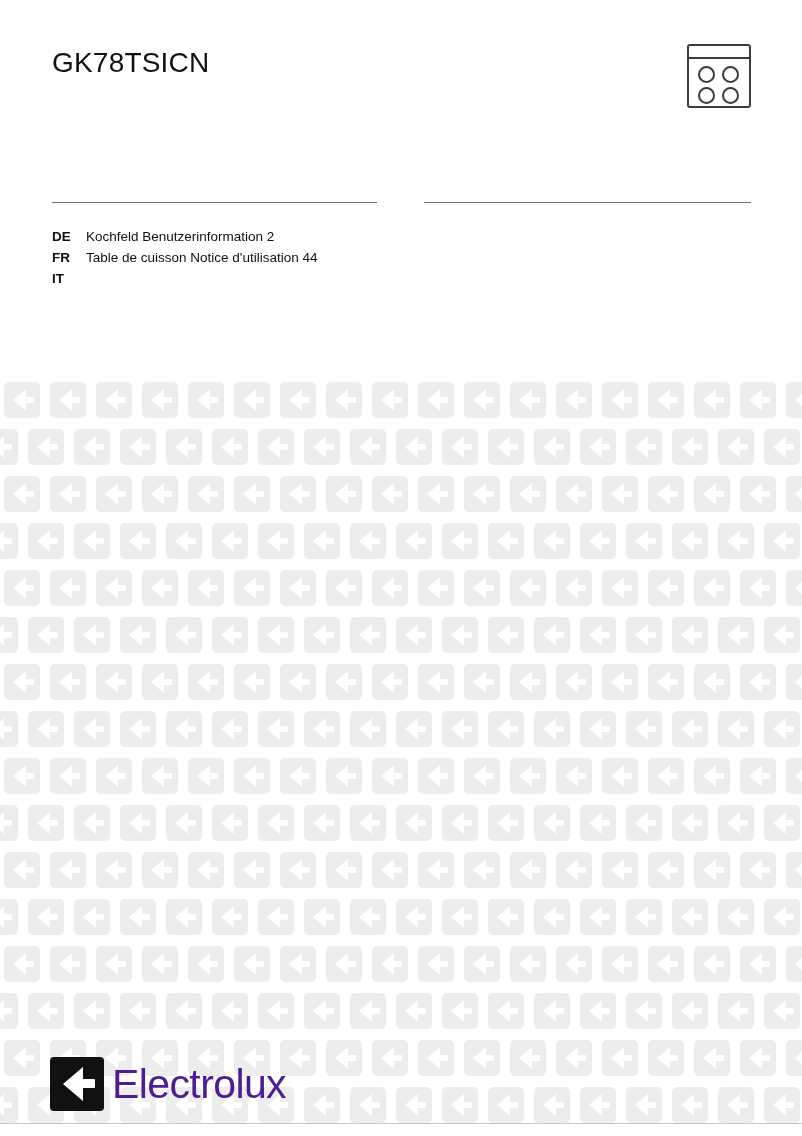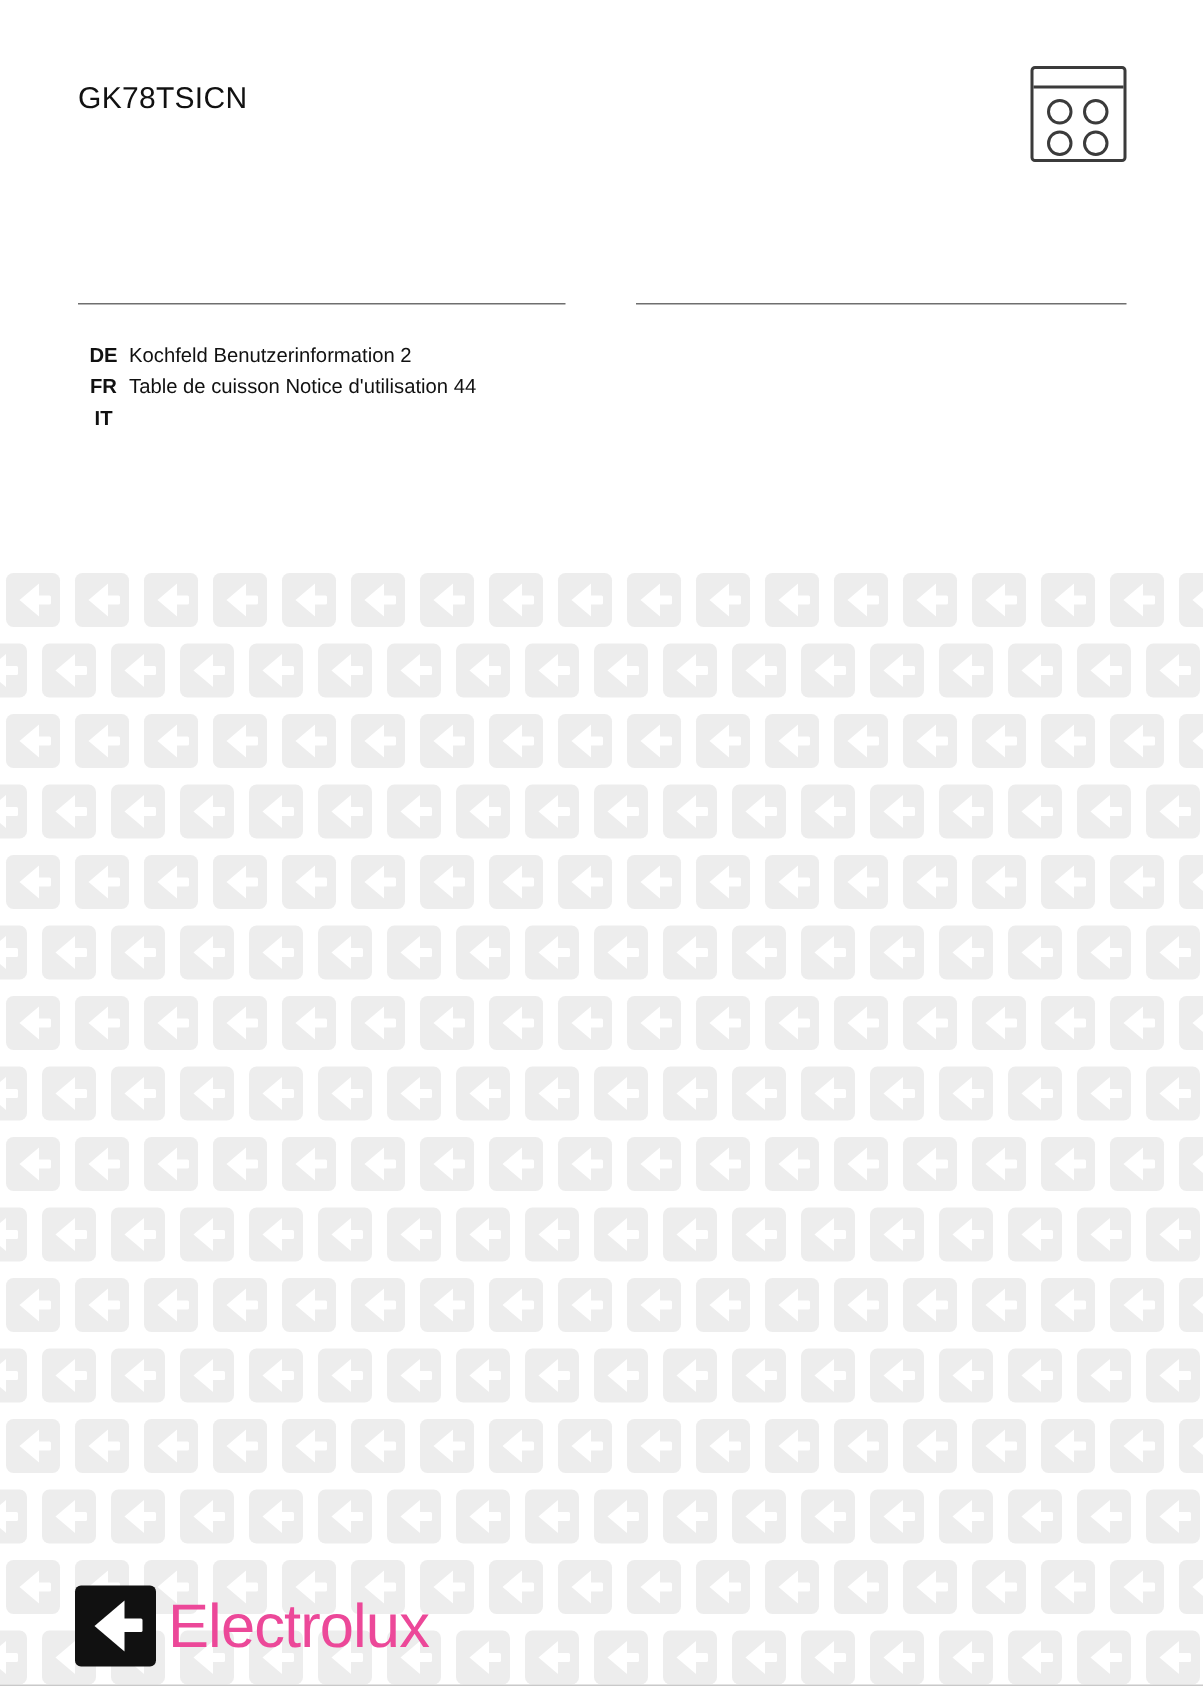--- a/index.html
+++ b/index.html
@@ -19,22 +19,22 @@
   .page {
     position: absolute;
     inset: 0;
     background: #ffffff;
   }
 
   
   .model-title {
     position: absolute;
     left: 52px;
-    top: 42px;
-    font-size: 20px;
+    top: 28px;
+    font-size: 28px;
     font-weight: normal;
     letter-spacing: 0.2px;
     color: #111;
   }
 
   
   .hob-icon {
     position: absolute;
     left: 687px;
     top: 44px;
@@ -79,21 +79,20 @@
     left: 52px;
     top: 226px;
     width: 470px;
   }
   .lang-row {
     display: flex;
     align-items: baseline;
     font-size: 13.5px;
     line-height: 21px;
     color: #111;
-    text-align: center;
   }
   .lang-code {
     font-weight: bold;
     width: 34px;
     flex: 0 0 34px;
   }
   .lang-text {
     white-space: nowrap;
   }
 
@@ -183,21 +182,21 @@
     left: 31px;
     top: 22px;
     width: 14px;
     height: 9px;
     background: #ffffff;
     border-radius: 1px;
   }
   .brand-name {
     font-size: 41px;
     letter-spacing: -0.6px;
-    color: #ec4899;
+    color: #4c1d95;
     margin-left: 8px;
     font-family: "Liberation Sans", sans-serif;
   }
 
   
   .page-edge {
     position: absolute;
     left: 0;
     bottom: 0;
     width: 802px;

